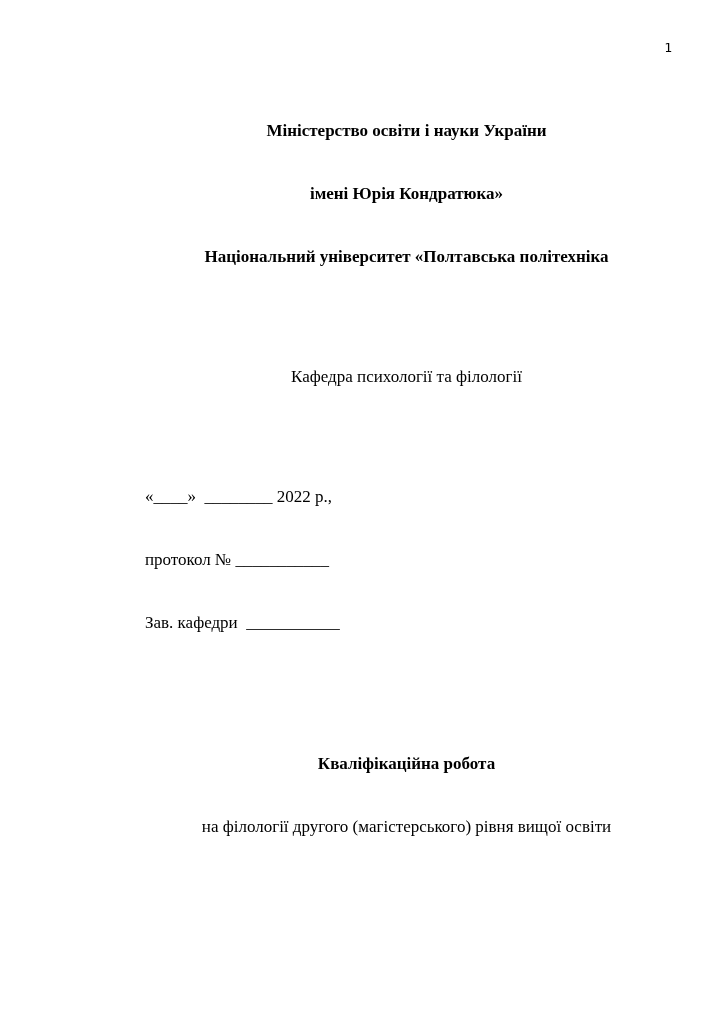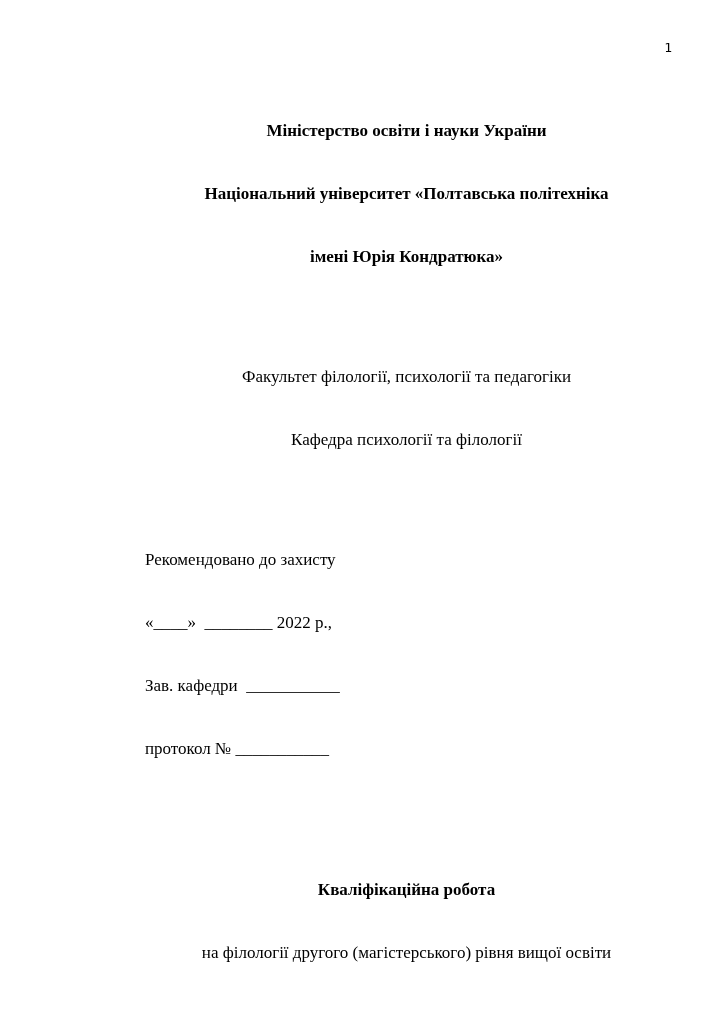--- a/index.html
+++ b/index.html
@@ -62,34 +62,32 @@
 <body>
 
 <div class="page">
 
   <div class="page-number">1</div>
 
   <div class="content">
 
     <div class="header-block">
       <div>Міністерство освіти і науки України</div>
+      <div>імені Юрія Кондратюка»</div>
       <div>Національний університет «Полтавська політехніка</div>
-      <div>імені Юрія Кондратюка»</div>
     </div>
 
     <div class="header-sub">
-      <div>Факультет філології, психології та педагогіки</div>
       <div>Кафедра психології та філології</div>
     </div>
 
     <div class="approval-block">
-      <div>Рекомендовано до захисту</div>
       <div>«____»  ________ 2022 р.,</div>
+      <div>протокол № ___________</div>
       <div>Зав. кафедри  ___________</div>
-      <div>протокол № ___________</div>
     </div>
 
     <div class="work-block">
       <div class="work-type">Кваліфікаційна робота</div>
       <div>на філології другого (магістерського) рівня вищої освіти</div>
     </div>
 
     <div class="thesis-title">
       
       

